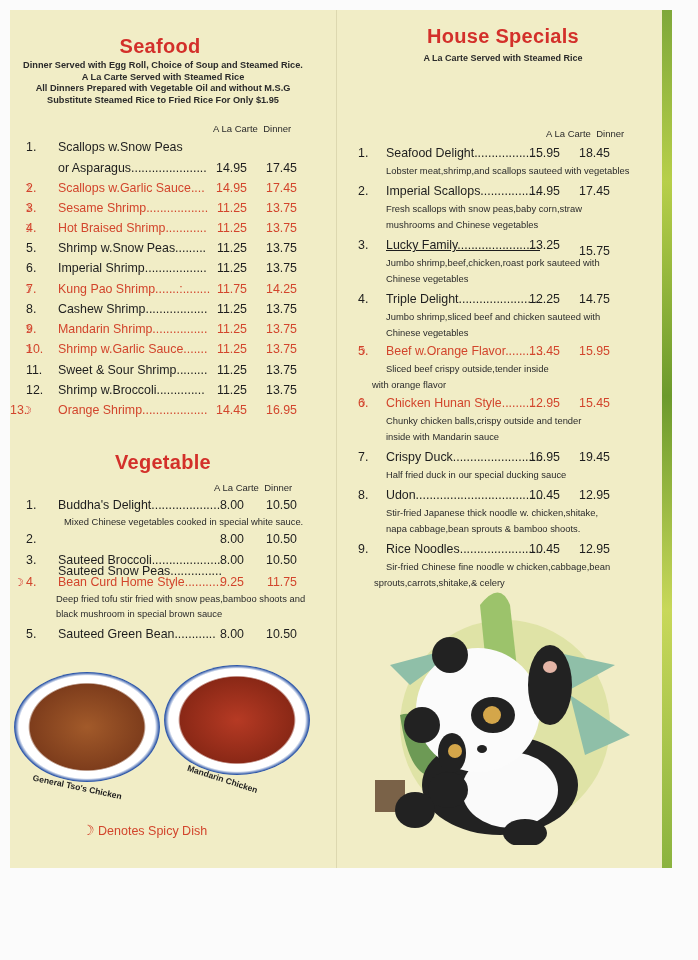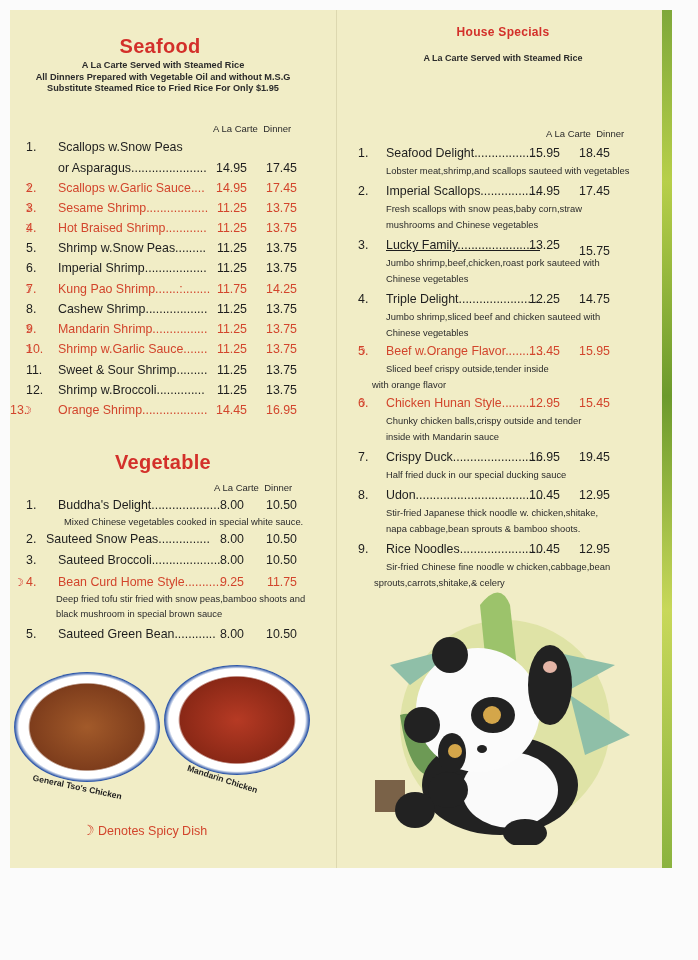--- a/index.html
+++ b/index.html
@@ -9,21 +9,21 @@
           background:#f1edc6; overflow:hidden; }
   .fold { position:absolute; left:326px; top:0; width:1px; height:858px; background:#ddd8b0; }
   .leaf-strip { position:absolute; left:652px; top:0; width:10px; height:858px;
           background:linear-gradient(180deg,#7fa83a 0%,#b7cf4a 20%,#6c9a2c 45%,#c8d85a 70%,#8bb33f 100%); }
   .panel { position:absolute; top:0; }
   .left { left:0; width:326px; }
   .right { left:334px; width:318px; }
   h2 { margin:0; color:#d3302a; font-weight:bold; text-align:center; letter-spacing:0.3px; }
   .title-sea { font-size:20px; position:absolute; top:25px; left:0; width:300px; }
   .title-veg { font-size:20px; position:absolute; top:441px; left:0; width:306px; }
-  .title-hs { font-size:12px; position:absolute; top:15px; left:0; width:318px; }
+  .title-hs { font-size:20px; position:absolute; top:15px; left:0; width:318px; }
   .notes { position:absolute; font-size:9.2px; color:#2b2b2b; text-align:center; line-height:11.5px; font-weight:bold; }
   .notes-sea { top:50px; left:0; width:306px; }
   .notes-hs { top:41px; left:0; width:318px; line-height:14px; font-size:9px; }
   .colhead { position:absolute; font-size:9.5px; color:#2b2b2b; }
   .row { position:absolute; font-size:12.4px; color:#1e1e1e; white-space:nowrap; }
   .row.spicy { color:#d2452c; }
   .row .num { position:absolute; left:0; }
   .row .name { position:absolute; }
   .row .p1 { position:absolute; text-align:right; }
   .row .p2 { position:absolute; text-align:right; }
@@ -37,20 +37,21 @@
 </head>
 <body>
 
 <div class="page">
   <div class="fold"></div>
   <div class="leaf-strip"></div>
 
   <div class="panel left">
     <h2 class="title-sea">Seafood</h2>
     <div class="notes notes-sea">
+      <div>Dinner Served with Egg Roll, Choice of Soup and Steamed Rice.</div>
       <div>A La Carte Served with Steamed Rice</div>
       <div>All Dinners Prepared with Vegetable Oil and without M.S.G</div>
       <div>Substitute Steamed Rice to Fried Rice For Only $1.95</div>
     </div>
     <div class="colhead" style="top:113px;left:203px;">
       <span>A La Carte</span>&nbsp;&nbsp;<span>Dinner</span>
     </div>
 
     <div id="seafood-list">
         <div class="row" style="top:130px;left:0;width:320px;height:16px;">
@@ -151,21 +152,21 @@
     <div id="veg-list">
         <div class="row" style="top:488px;left:0px;width:320px;height:16px;">
           <span class="num" style="left:16px;">1.</span>
           <span class="name" style="left:48px;">Buddha's Delight....................</span>
           <span class="p1" style="left:194px;width:40px;">8.00</span>
           <span class="p2" style="left:247px;width:40px;">10.50</span>
         </div>
         <div class="desc" style="top:504px;left:54px;">Mixed Chinese vegetables cooked in special white sauce.</div>
         <div class="row" style="top:522px;left:0px;width:320px;height:16px;">
           <span class="num" style="left:16px;">2.</span>
-          <span class="name" style="left:36px;">Sauteed Snow Peas...............</span>
+          <span class="name" style="left:48px;margin-top:32px;">Sauteed Snow Peas...............</span>
           <span class="p1" style="left:194px;width:40px;">8.00</span>
           <span class="p2" style="left:247px;width:40px;">10.50</span>
         </div>
         <div class="row" style="top:543px;left:0px;width:320px;height:16px;">
           <span class="num" style="left:16px;">3.</span>
           <span class="name" style="left:48px;">Sauteed Broccoli....................</span>
           <span class="p1" style="left:194px;width:40px;">8.00</span>
           <span class="p2" style="left:247px;width:40px;">10.50</span>
         </div>
         <div class="row spicy" style="top:565px;left:0px;width:320px;height:16px;">

